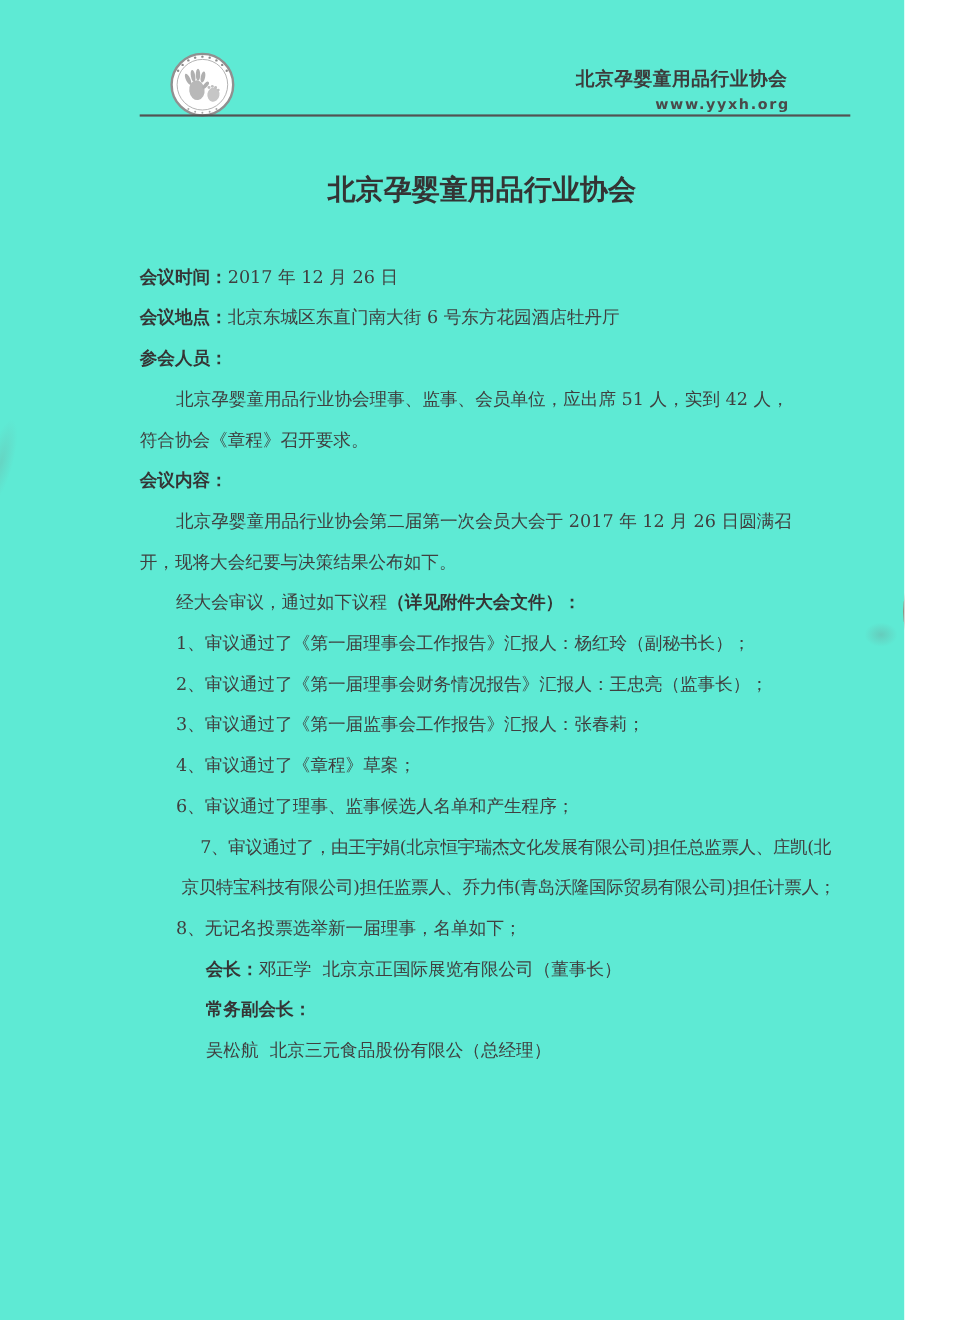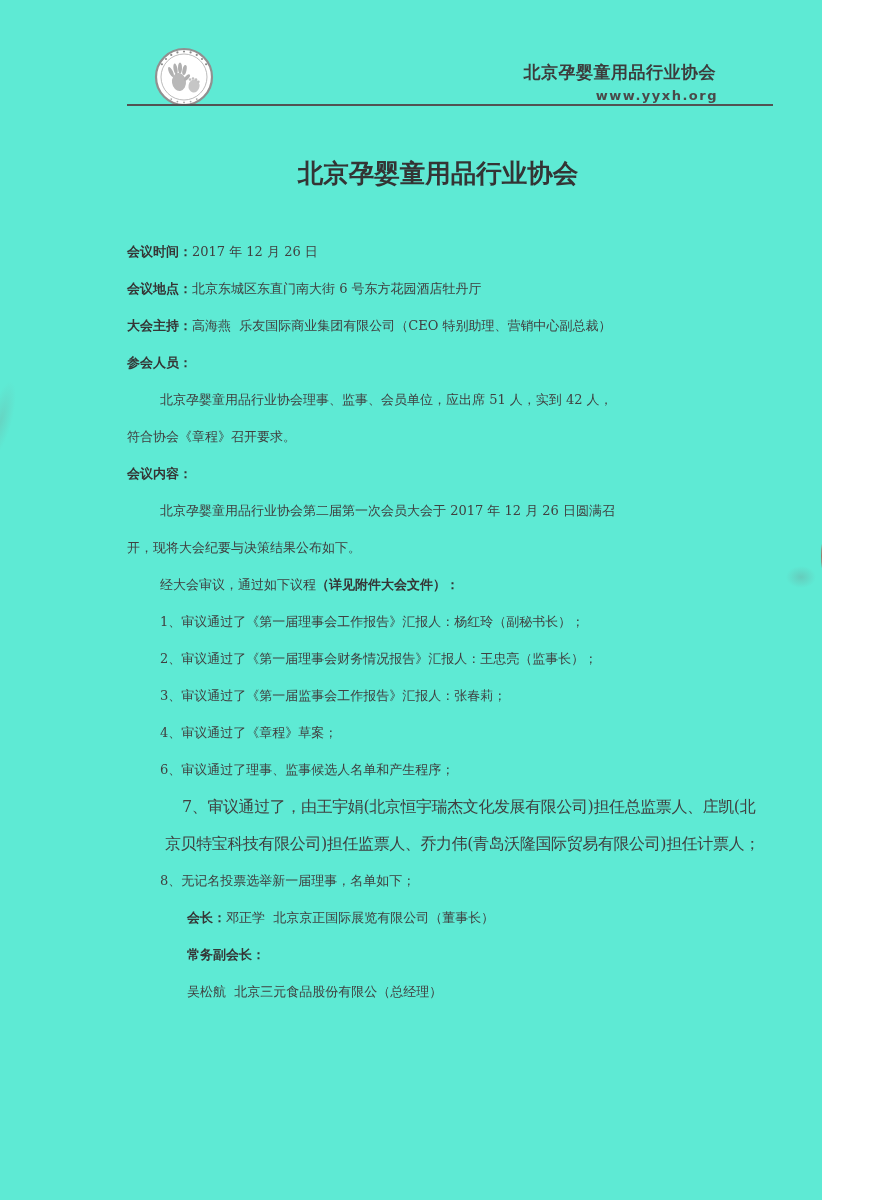--- a/index.html
+++ b/index.html
@@ -28,21 +28,21 @@
   
   .titles {
     position:absolute; top:156px; left:127px; width:622px;
     text-align:center; font-weight:bold; color:#343434;
     font-size:25.5px; line-height:35.5px;
   }
   .titles .t2 { letter-spacing:2px; white-space:pre; }
 
   
   .doc { position:absolute; left:127px; top:233px; width:624px; }
-  .line { height:37px; line-height:37px; font-size:13px; white-space:pre; color:#404040; }
+  .line { height:37px; line-height:37px; font-size:16px; white-space:pre; color:#404040; }
   .line .b { font-weight:bold; color:#353535; }
   .ind   { padding-left:33px; }
   .ind-sm{ padding-left:17px; }
   .ind2  { padding-left:60px; }
   .tight { font-size:16px; letter-spacing:-0.4px;margin-left:38px; }
 
   
   .stamp { position:absolute; left:788px; top:468px; width:85px; height:160px; }
   .stamp text {
     font-family:"DejaVu Serif","Liberation Serif",serif;
@@ -102,21 +102,20 @@
   <div class="website">www.yyxh.org</div>
   <div class="rule"></div>
 
   <div class="titles">
     <div class="t1">北京孕婴童用品行业协会</div>
   </div>
 
   <div class="doc">
     <div class="line"><span class="b">会议时间：</span><span>2017 年 12 月 26 日</span></div>
     <div class="line"><span class="b">会议地点：</span><span>北京东城区东直门南大街 6 号东方花园酒店牡丹厅</span></div>
-    <div class="line"><span class="b">大会主持：</span><span>高海燕  乐友国际商业集团有限公司（CEO 特别助理、营销中心副总裁）</span></div>
     <div class="line"><span class="b">参会人员：</span><span></span></div>
     <div class="line ind"><span class="b"></span><span>北京孕婴童用品行业协会理事、监事、会员单位，应出席 51 人，实到 42 人，</span></div>
     <div class="line"><span class="b"></span><span>符合协会《章程》召开要求。</span></div>
     <div class="line"><span class="b">会议内容：</span><span></span></div>
     <div class="line ind"><span class="b"></span><span>北京孕婴童用品行业协会第二届第一次会员大会于 2017 年 12 月 26 日圆满召</span></div>
     <div class="line"><span class="b"></span><span>开，现将大会纪要与决策结果公布如下。</span></div>
     <div class="line ind"><span>经大会审议，通过如下议程</span><span class="b">（详见附件大会文件）：</span></div>
     <div class="line ind"><span>1、审议通过了《第一届理事会工作报告》汇报人：杨红玲（副秘书长）；</span></div>
     <div class="line ind"><span>2、审议通过了《第一届理事会财务情况报告》汇报人：王忠亮（监事长）；</span></div>
     <div class="line ind"><span>3、审议通过了《第一届监事会工作报告》汇报人：张春莉；</span></div>

